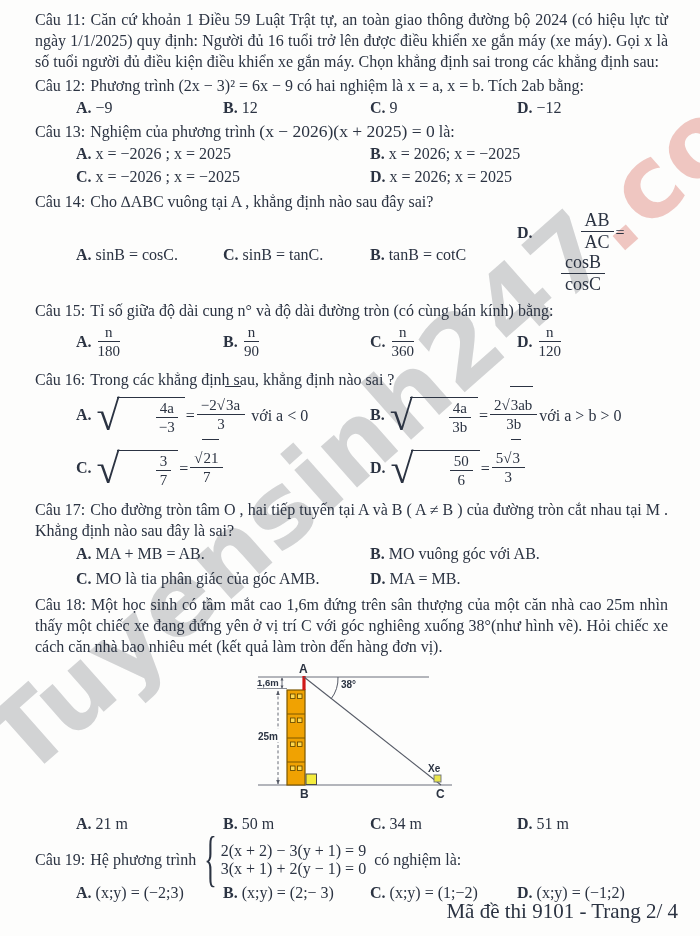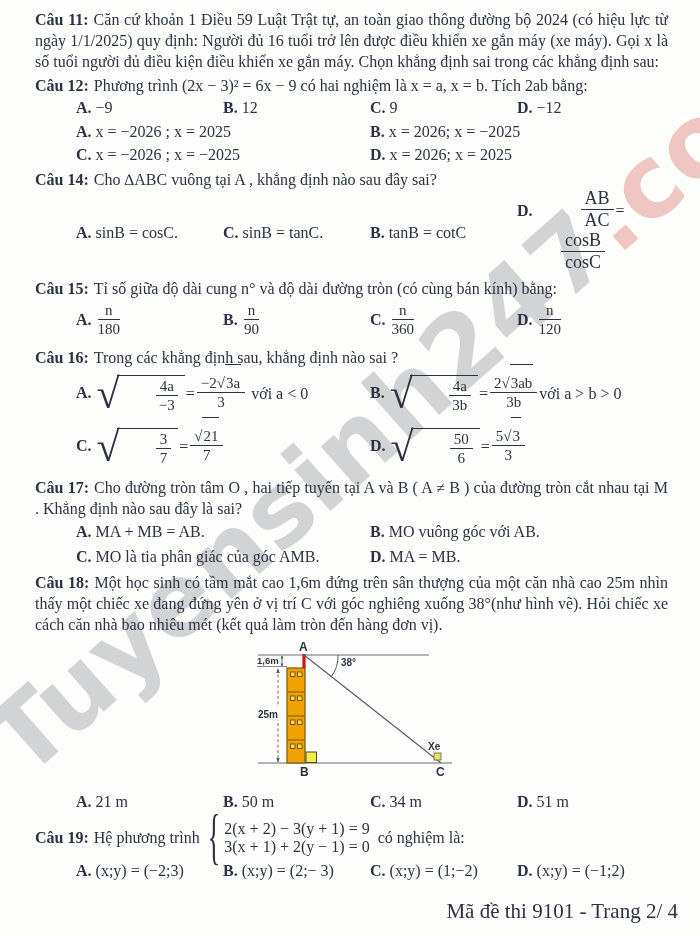--- a/index.html
+++ b/index.html
@@ -23,21 +23,21 @@
   .watermark .wm-gray{color:rgba(150,152,158,0.42);}
   .watermark .wm-pink{color:rgba(222,130,122,0.45);}
   
   .page{
     position:relative;z-index:1;
     padding:9px 32px 0 35px;
   }
   p.qtext{
     margin:0;font-size:16px;line-height:21px;text-align:justify;
   }
-  .qlabel{font-weight:bold;margin-right:5px;}
+  .qlabel{font-weight:normal;margin-right:5px;}
   .question{margin:0 0 3px 0;}
   
   .optrow4{
     display:grid;grid-template-columns:147px 147px 147px auto;
     margin:1px 0 2px 41px;font-size:16px;line-height:21px;
   }
   
   .optrow2{
     display:grid;grid-template-columns:294px auto;
     margin:1px 0 1px 41px;font-size:16px;line-height:22px;
@@ -93,20 +93,21 @@
     <p class="qtext"><span class="qlabel">Câu 12:</span><span>Phương trình (2x − 3)² = 6x − 9 có hai nghiệm là x = a, x = b. Tích 2ab bằng:</span></p>
     <div class="optrow4">
       <span class="opt"><b>A.</b><span>−9</span></span>
       <span class="opt"><b>B.</b><span>12</span></span>
       <span class="opt"><b>C.</b><span>9</span></span>
       <span class="opt"><b>D.</b><span>−12</span></span>
     </div>
   </div>
 
   <div class="question">
+    <p class="qtext"><span class="qlabel">Câu 13:</span><span>Nghiệm của phương trình</span> <span style="font-size:17.5px">(x − 2026)(x + 2025) = 0</span> <span>là:</span></p>
     <div class="optrow2">
       <span class="opt"><b>A.</b><span>x = −2026 ; x = 2025</span></span>
       <span class="opt"><b>B.</b><span>x = 2026; x = −2025</span></span>
     </div>
     <div class="optrow2">
       <span class="opt"><b>C.</b><span>x = −2026 ; x = −2025</span></span>
       <span class="opt"><b>D.</b><span>x = 2026; x = 2025</span></span>
     </div>
   </div>
 

